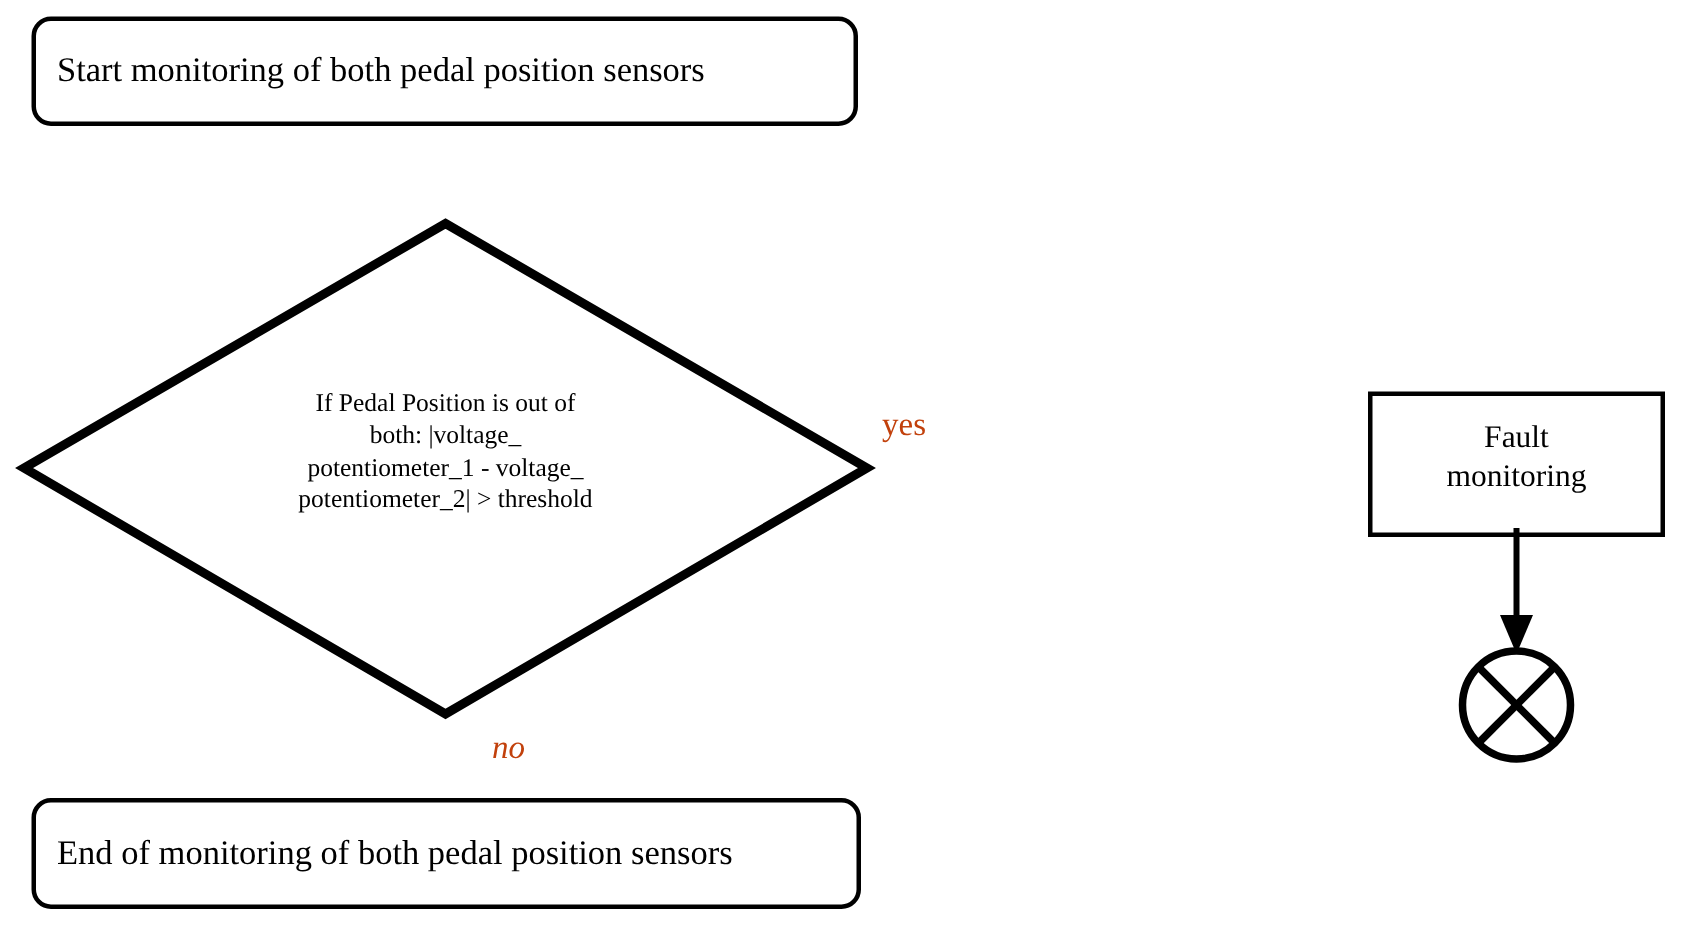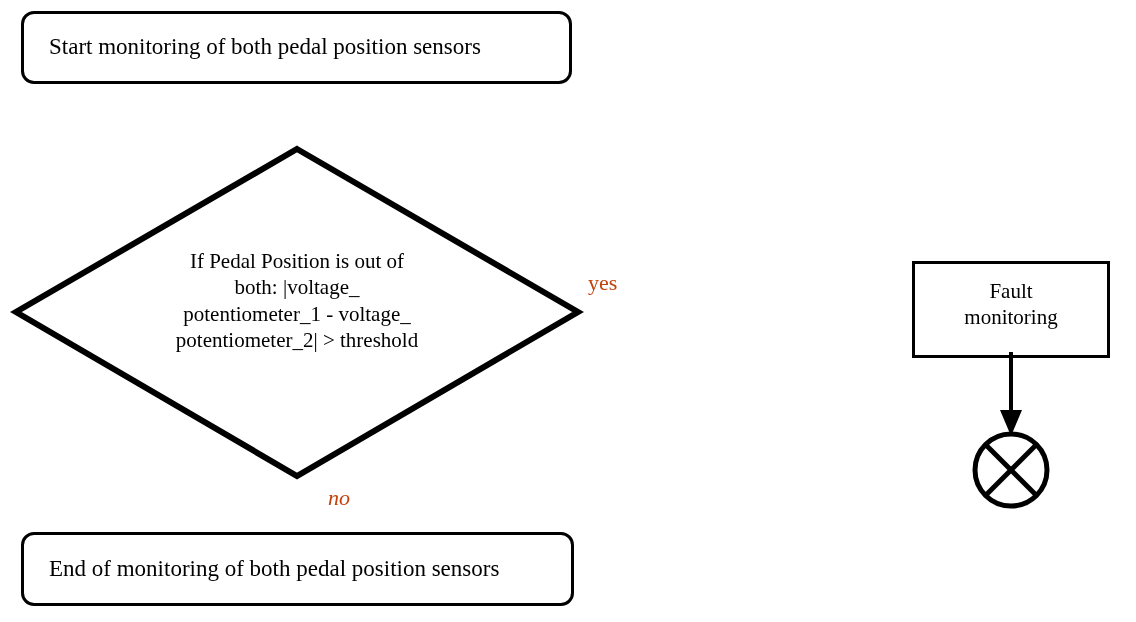--- a/index.html
+++ b/index.html
@@ -30,21 +30,21 @@
     background: #ffffff;
   }
 
   
   .terminator {
     border: 3px solid #000000;
     border-radius: 13px;
     font-size: 23px;
     line-height: 1.15;
     justify-content: flex-start;
-    padding-left: 25px;
+    padding-left: 14px;
   }
   #start-node {
     left: 21px;
     top: 11px;
     width: 551px;
     height: 73px;
   }
   #end-node {
     left: 21px;
     top: 532px;
@@ -66,21 +66,21 @@
     top: 0;
     width: 100%;
     height: 100%;
     overflow: visible;
   }
   #decision-label {
     position: relative;
     z-index: 2;
     width: 330px;
     margin: 0 auto;
-    font-size: 21px;
+    font-size: 17px;
     line-height: 1.26;
     text-align: center;
     transform: translateY(-12px);
   }
 
   
   .process {
     border: 3px solid #000000;
     font-size: 21px;
     line-height: 1.25;

